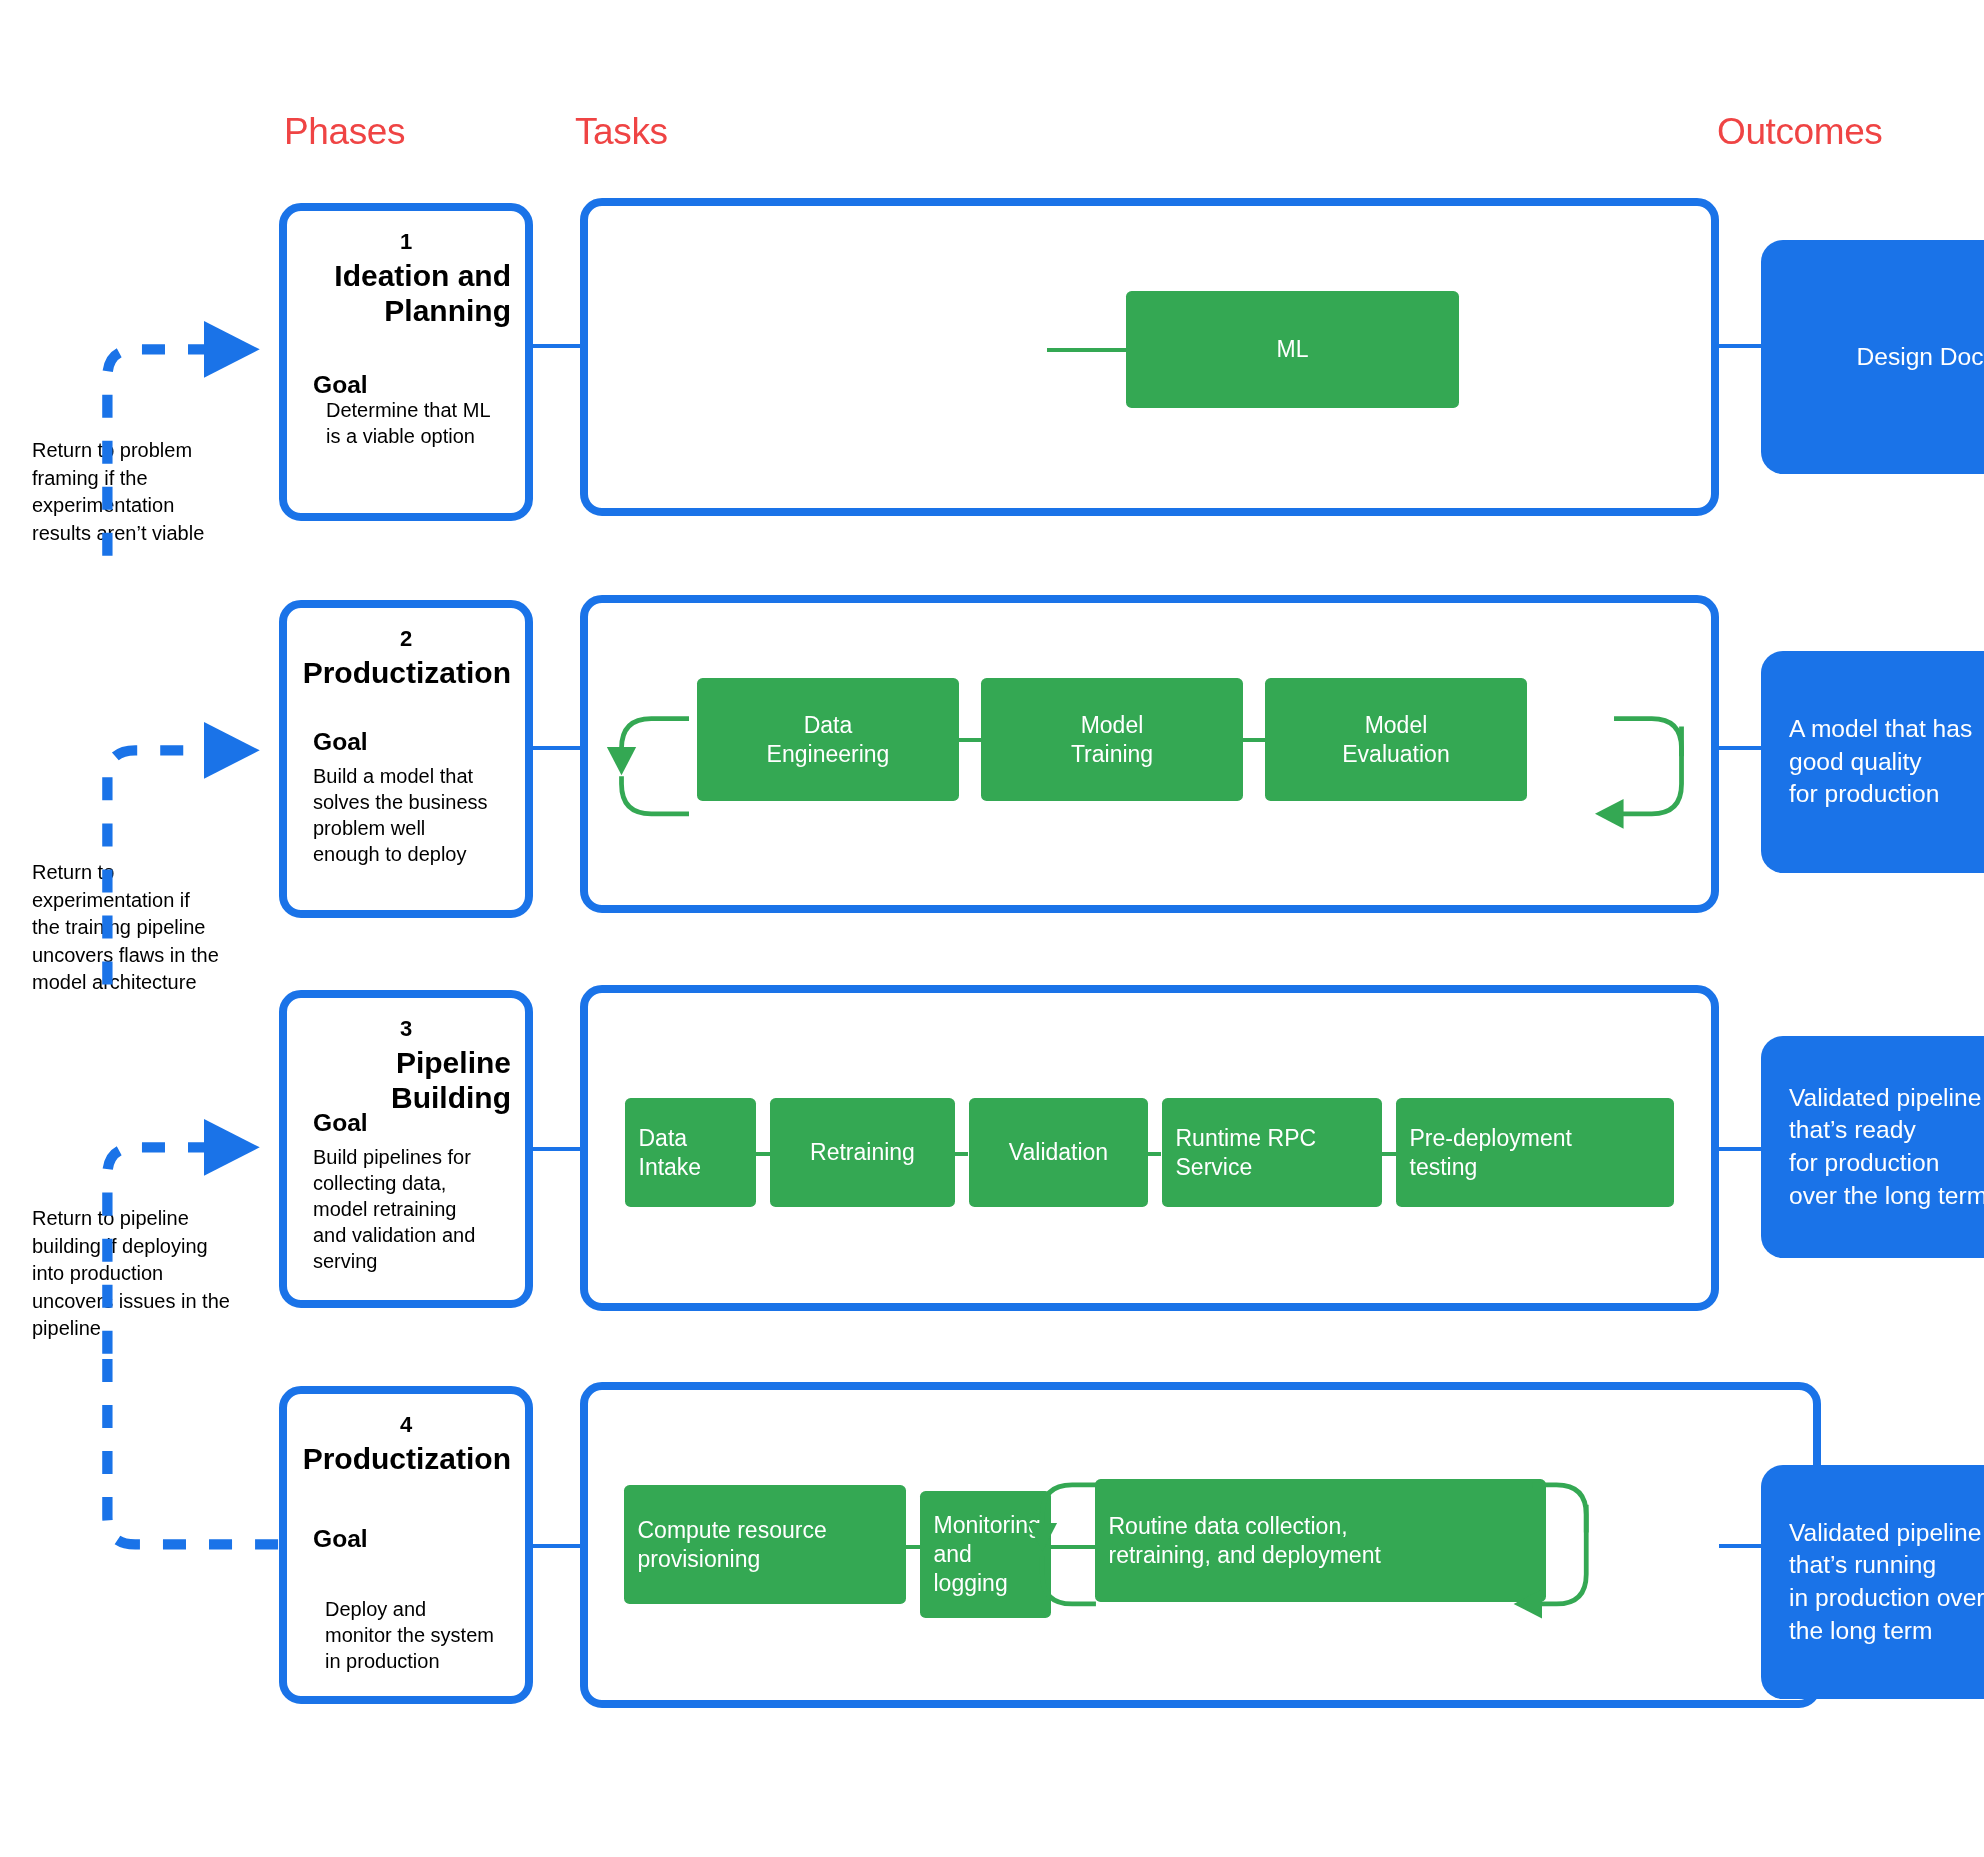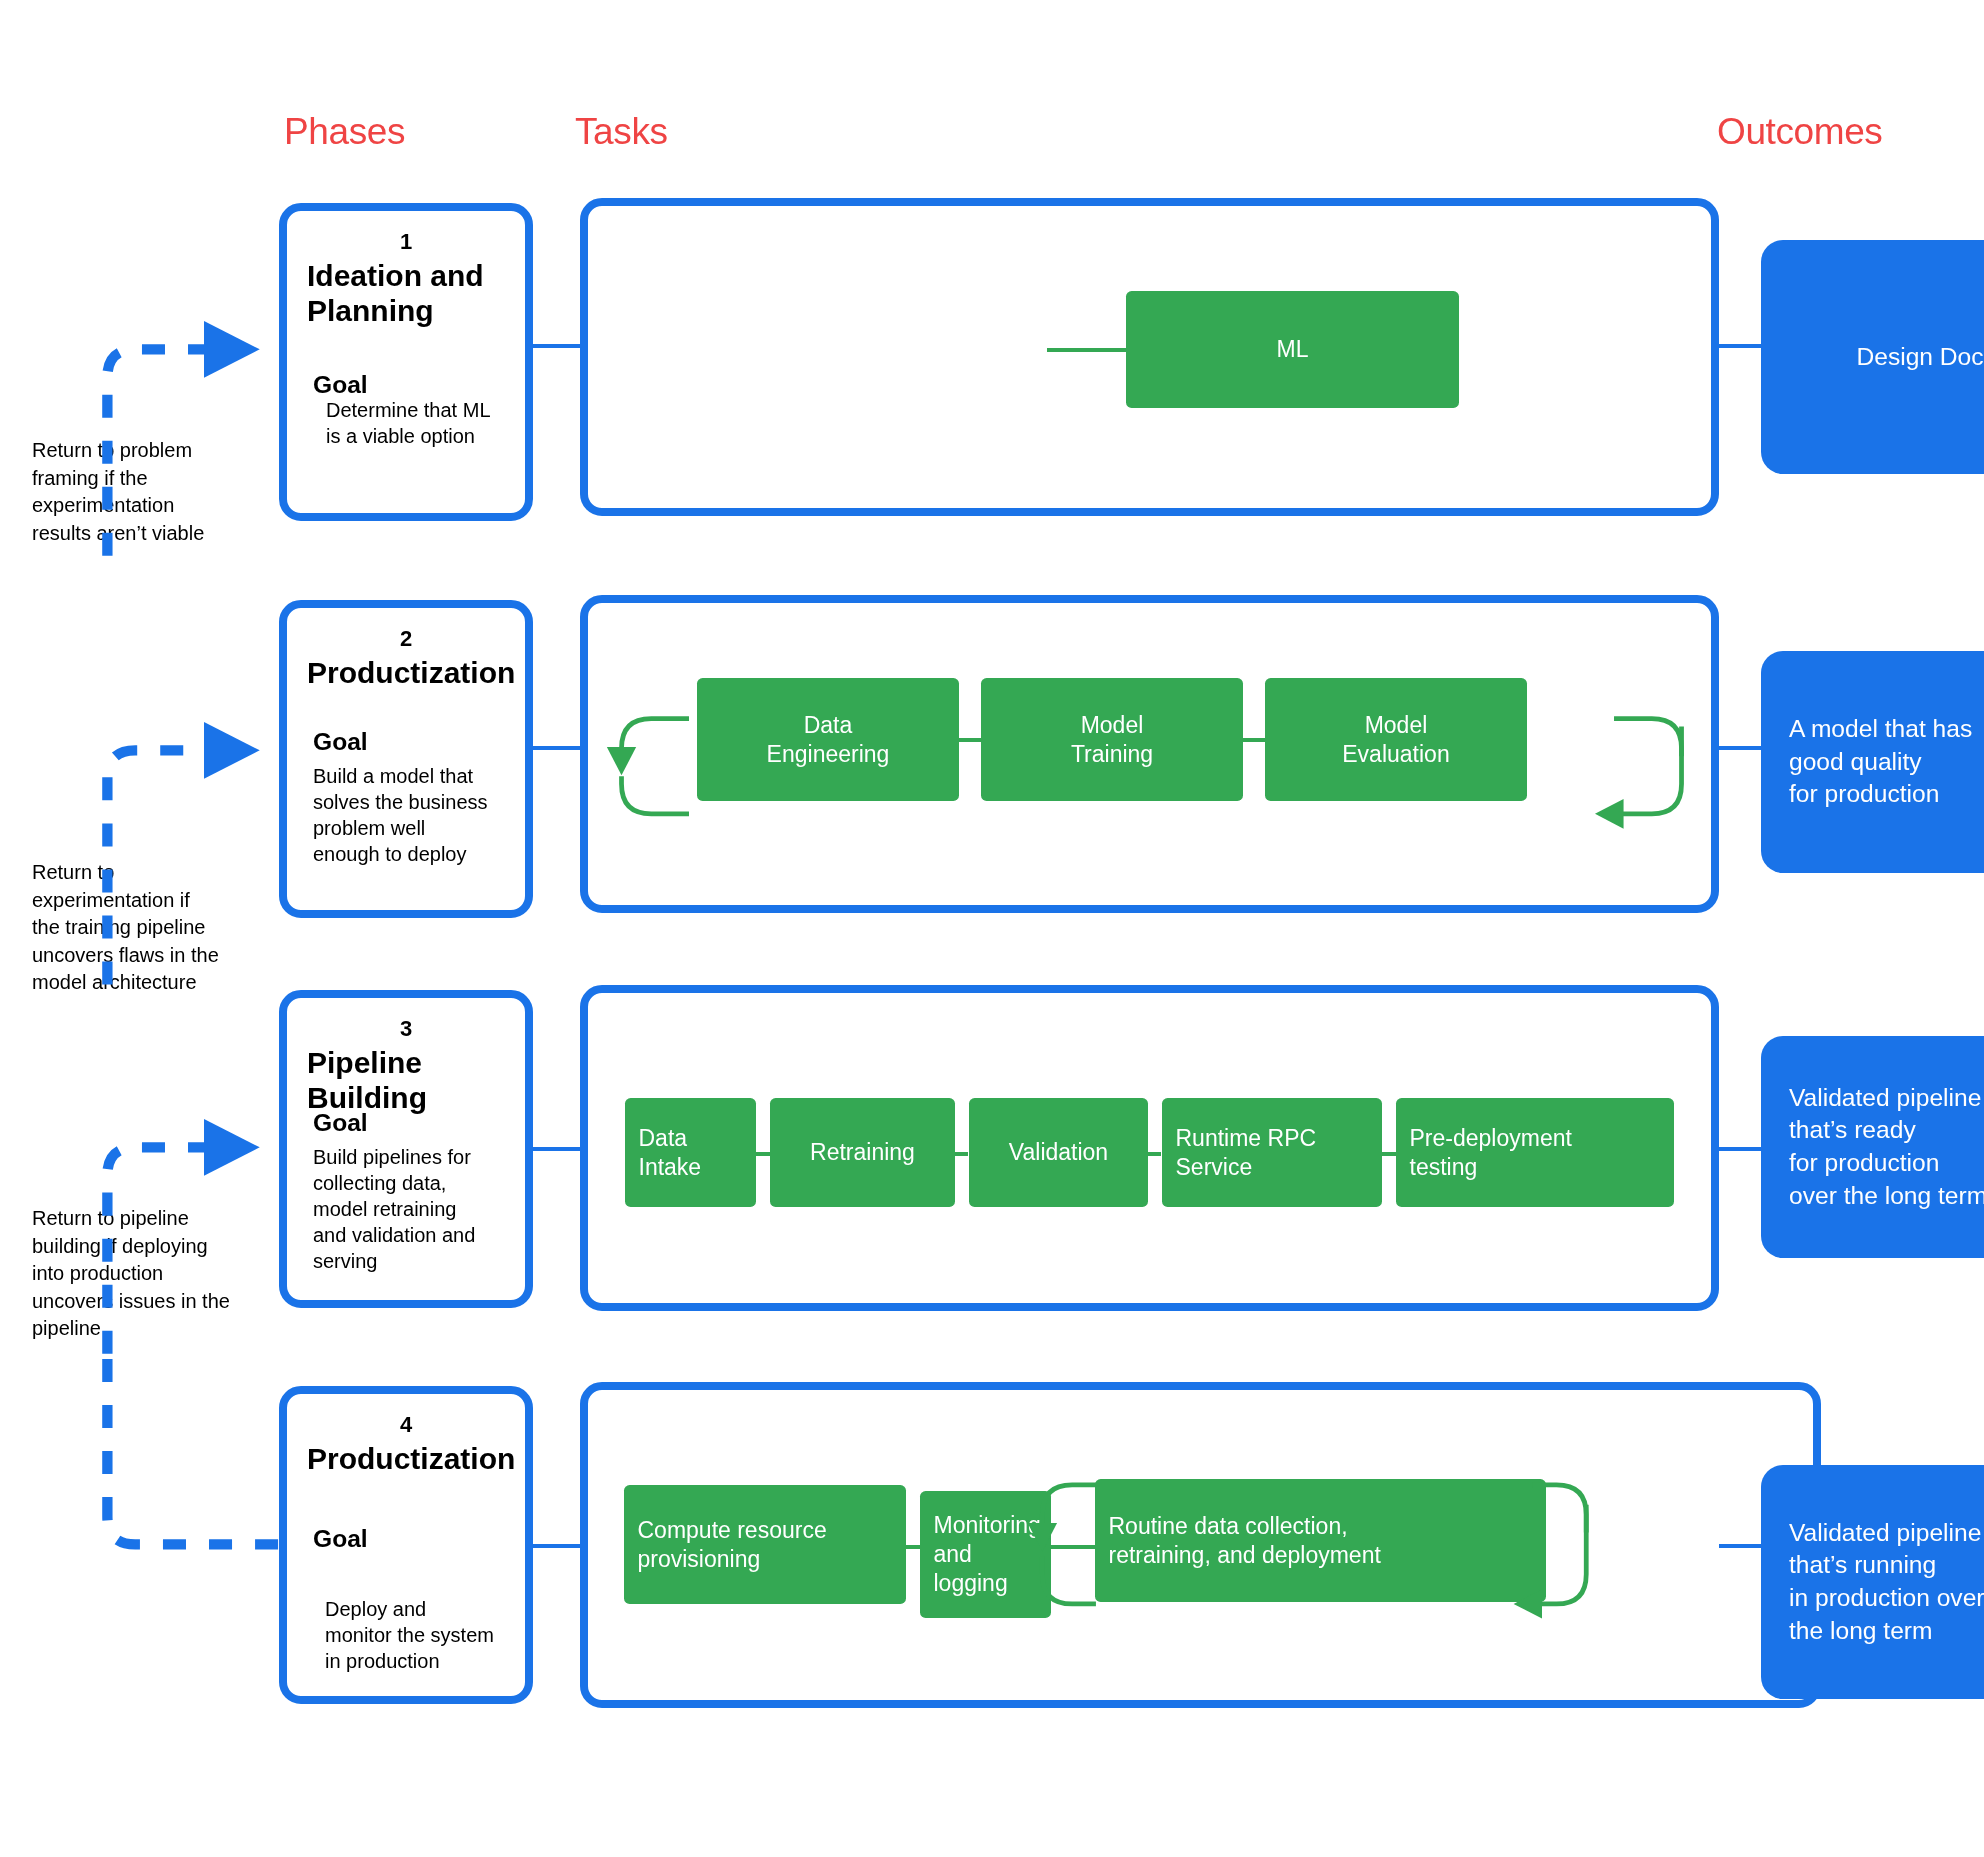--- a/index.html
+++ b/index.html
@@ -31,26 +31,26 @@
     position:absolute;
     left:0;right:0;
     text-align:center;
     font-size:22px;
     font-weight:700;
     color:#000;
   }
   .phase-title{
     position:absolute;
     left:0;right:0;
-    text-align:left;
+    text-align:right;
     font-size:30px;
     font-weight:700;
     line-height:1.16;
     color:#000;
-    padding:0 20px;
+    padding:0 14px;
     box-sizing:border-box;
   }
   .goal-label{
     position:absolute;
     font-size:24.6px;
     font-weight:700;
     color:#000;
   }
   .goal-text{
     position:absolute;

